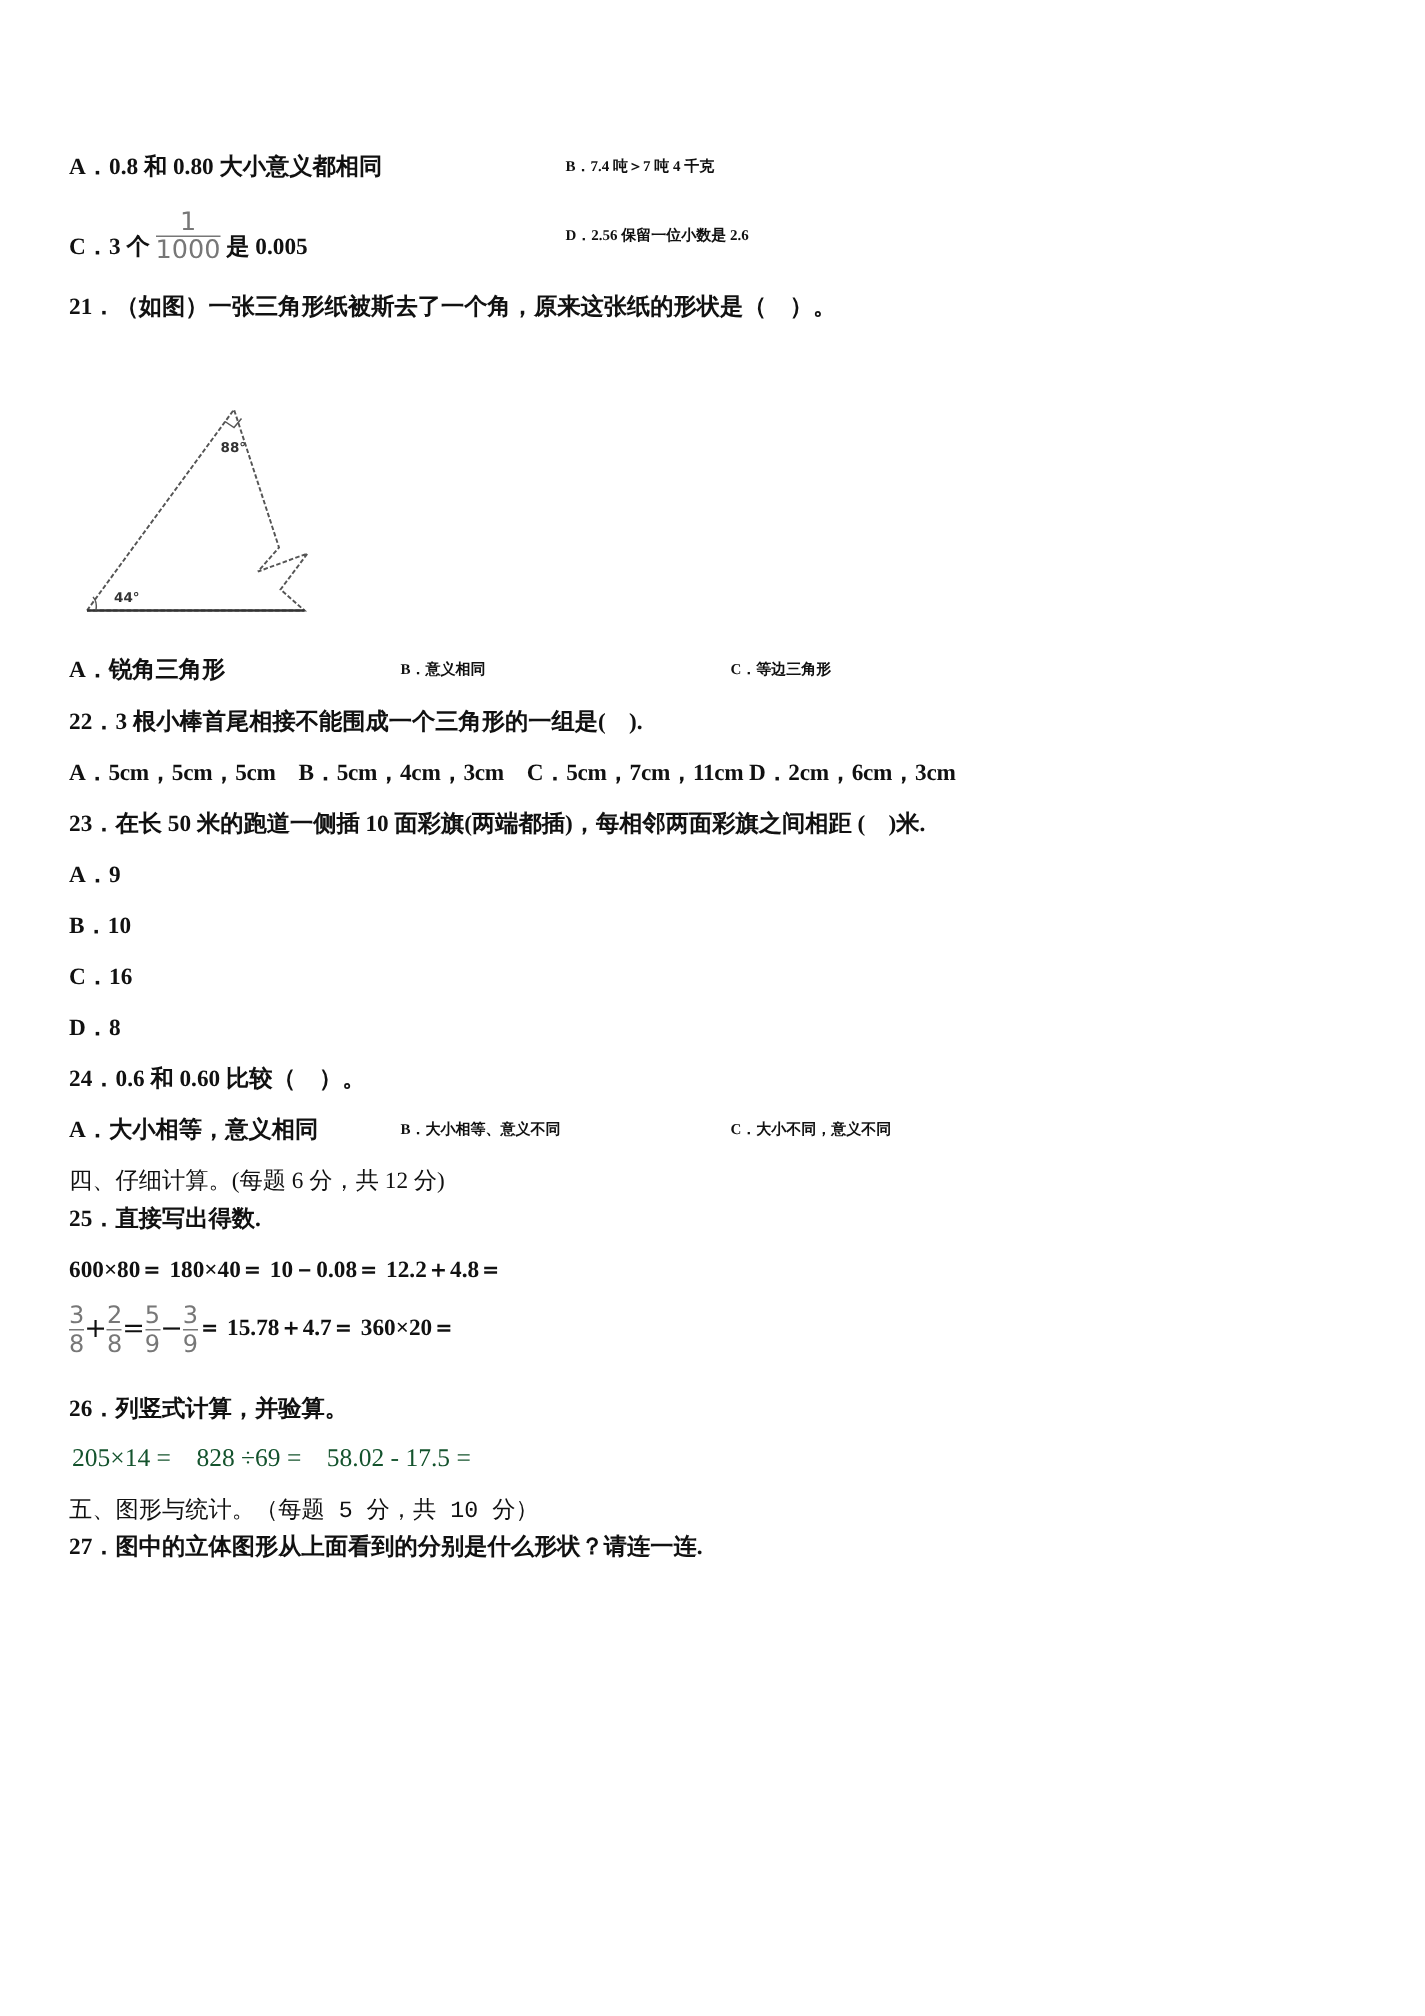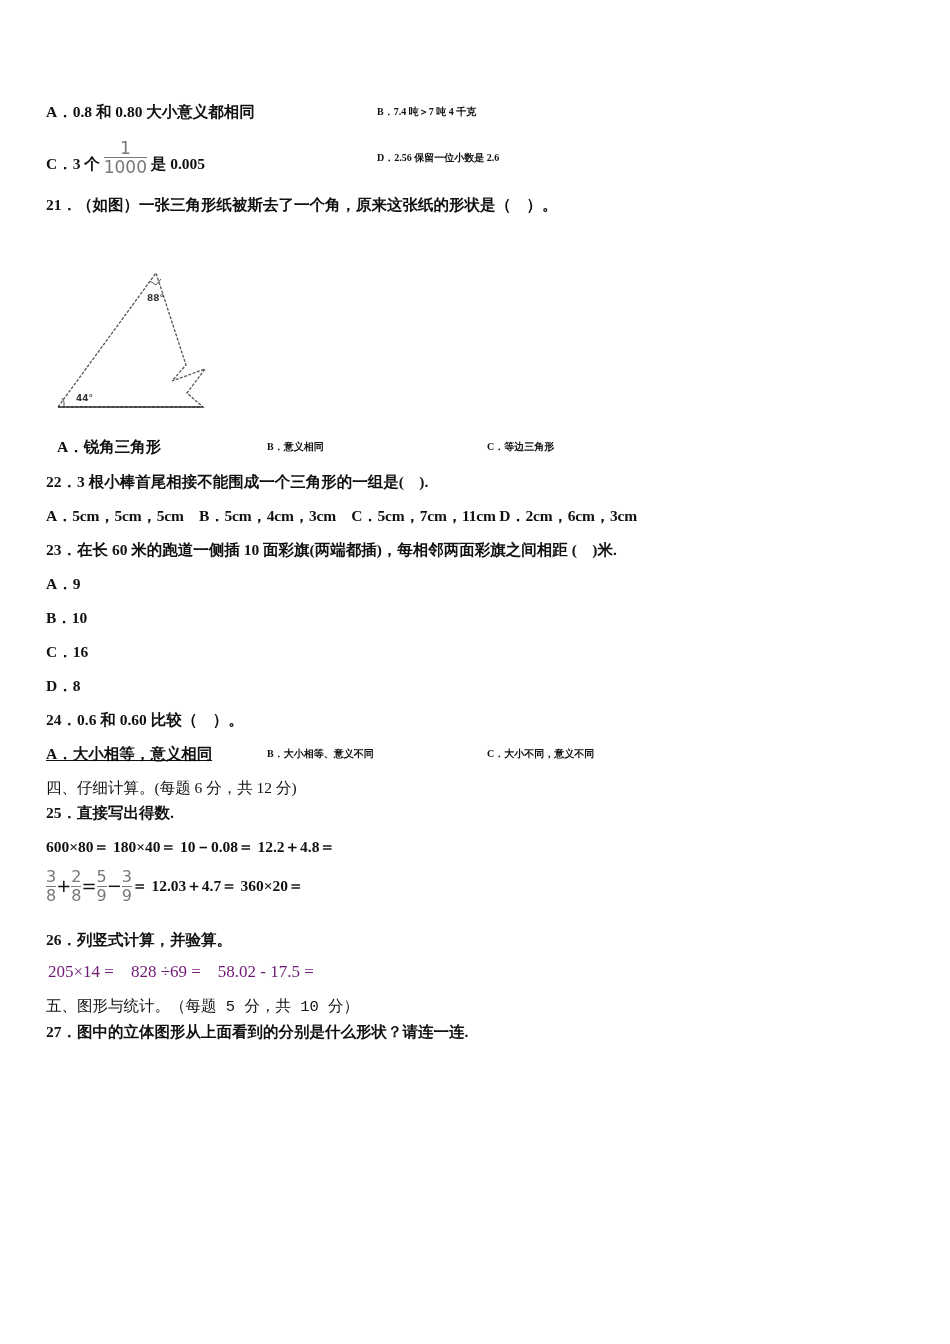--- a/index.html
+++ b/index.html
@@ -9,21 +9,21 @@
     color: #111;
   }
   .line { position: absolute; left: 46px; font-size: 15.5px; font-weight: bold; white-space: nowrap; line-height: 20px; }
   .opt { position: absolute; font-size: 10px; font-weight: bold; white-space: nowrap; line-height: 20px; }
   .normal { font-weight: normal; }
   .frac { display: inline-block; vertical-align: middle; text-align: center; font-weight: normal; color: #777; font-family: "DejaVu Sans", sans-serif; }
   .frac .num { display: block; line-height: 16px; font-size: 16px; }
   .frac .bar { display: block; border-top: 1.5px solid #777; margin: 1px 0; }
   .frac .den { display: block; line-height: 16px; font-size: 16px; }
   .frac.big .num, .frac.big .den { font-size: 17px; }
-  .calc26 { color: #701a75; font-weight: normal; font-family: "Liberation Serif", serif; font-size: 17px; }
+  .calc26 { color: #14532d; font-weight: normal; font-family: "Liberation Serif", serif; font-size: 17px; }
   .sym { font-family: "DejaVu Sans", sans-serif; }
 </style>
 </head>
 <body>
 
 <div class="line" style="top:102px;">A．0.8 和 0.80 大小意义都相同</div>
 <div class="opt" style="left:377px; top:102px;">B．7.4 吨＞7 吨 4 千克</div>
 
 <div class="line" style="top:148px;">
   <span>C．3 个 </span><span class="frac big" style="position:relative; top:-8px;"><span class="num">1</span><span class="bar"></span><span class="den">1000</span></span><span> 是 0.005</span>
@@ -36,35 +36,35 @@
   <svg width="165" height="150" viewBox="0 0 165 150">
     <polyline points="8,142 106,8 136,100 122,116 155,104 137,128 153,142 8,142" fill="none" stroke="#555" stroke-width="1.3" stroke-dasharray="3,1.5"></polyline>
     <line x1="8" y1="142" x2="153" y2="142" stroke="#333" stroke-width="1.6"></line>
     <path d="M 100,16 L 106,20 L 111,14" fill="none" stroke="#555" stroke-width="1"></path>
     <path d="M 14,142 Q 15,136 12,133" fill="none" stroke="#555" stroke-width="1"></path>
     <text x="97" y="36" font-size="9" font-weight="bold" font-family="DejaVu Sans, sans-serif" fill="#333">88°</text>
     <text x="26" y="136" font-size="9" font-weight="bold" font-family="DejaVu Sans, sans-serif" fill="#333">44°</text>
   </svg>
 </div>
 
-<div class="line" style="top:437px;margin-left:11px;">A．锐角三角形</div>
+<div class="line" style="top:437px;">A．锐角三角形</div>
 <div class="opt" style="left:267px; top:437px;">B．意义相同</div>
 <div class="opt" style="left:487px; top:437px;">C．等边三角形</div>
 
 <div class="line" style="top:472px;">22．3 根小棒首尾相接不能围成一个三角形的一组是(　).</div>
 <div class="line" style="top:506px; letter-spacing:-0.2px;">A．5cm，5cm，5cm　B．5cm，4cm，3cm　C．5cm，7cm，11cm D．2cm，6cm，3cm</div>
 
-<div class="line" style="top:540px;">23．在长 60 米的跑道一侧插 10 面彩旗(两端都插)，每相邻两面彩旗之间相距 (　)米.</div>
+<div class="line" style="top:540px;">23．在长 50 米的跑道一侧插 10 面彩旗(两端都插)，每相邻两面彩旗之间相距 (　)米.</div>
 <div class="line" style="top:574px;">A．9</div>
 <div class="line" style="top:608px;">B．10</div>
 <div class="line" style="top:642px;">C．16</div>
 <div class="line" style="top:676px;">D．8</div>
 
 <div class="line" style="top:710px;">24．0.6 和 0.60 比较（　）。</div>
-<div class="line" style="top:744px;text-decoration:underline;">A．大小相等，意义相同</div>
+<div class="line" style="top:744px;">A．大小相等，意义相同</div>
 <div class="opt" style="left:267px; top:744px;">B．大小相等、意义不同</div>
 <div class="opt" style="left:487px; top:744px;">C．大小不同，意义不同</div>
 
 <div class="line normal" style="top:778px;">四、仔细计算。(每题 6 分，共 12 分)</div>
 <div class="line" style="top:803px;">25．直接写出得数.</div>
 <div class="line" style="top:837px;">600×80＝ 180×40＝ 10－0.08＝ 12.2＋4.8＝</div>
 
 <div class="line" style="top:866px; height:40px; display:flex; align-items:center;">
   <span class="frac">
       <span class="num">3</span>
@@ -82,20 +82,20 @@
       <span class="num">5</span>
       <span class="bar"></span>
       <span class="den">9</span>
     </span>
   <span class="sym" style="font-weight:normal; font-size:18px;">−</span>
   <span class="frac">
       <span class="num">3</span>
       <span class="bar"></span>
       <span class="den">9</span>
     </span>
-  <span>＝ 12.03＋4.7＝ 360×20＝</span>
+  <span>＝ 15.78＋4.7＝ 360×20＝</span>
 </div>
 
 <div class="line" style="top:930px;">26．列竖式计算，并验算。</div>
 <div class="line calc26" style="top:962px; left:48px;">205×14 =　828 ÷69 =　58.02 - 17.5 =</div>
 
 <div class="line normal" style="top:997px;font-family:Liberation Mono, monospace;">五、图形与统计。（每题 5 分，共 10 分）</div>
 <div class="line" style="top:1022px;">27．图中的立体图形从上面看到的分别是什么形状？请连一连.</div>
 
 </body></html>

